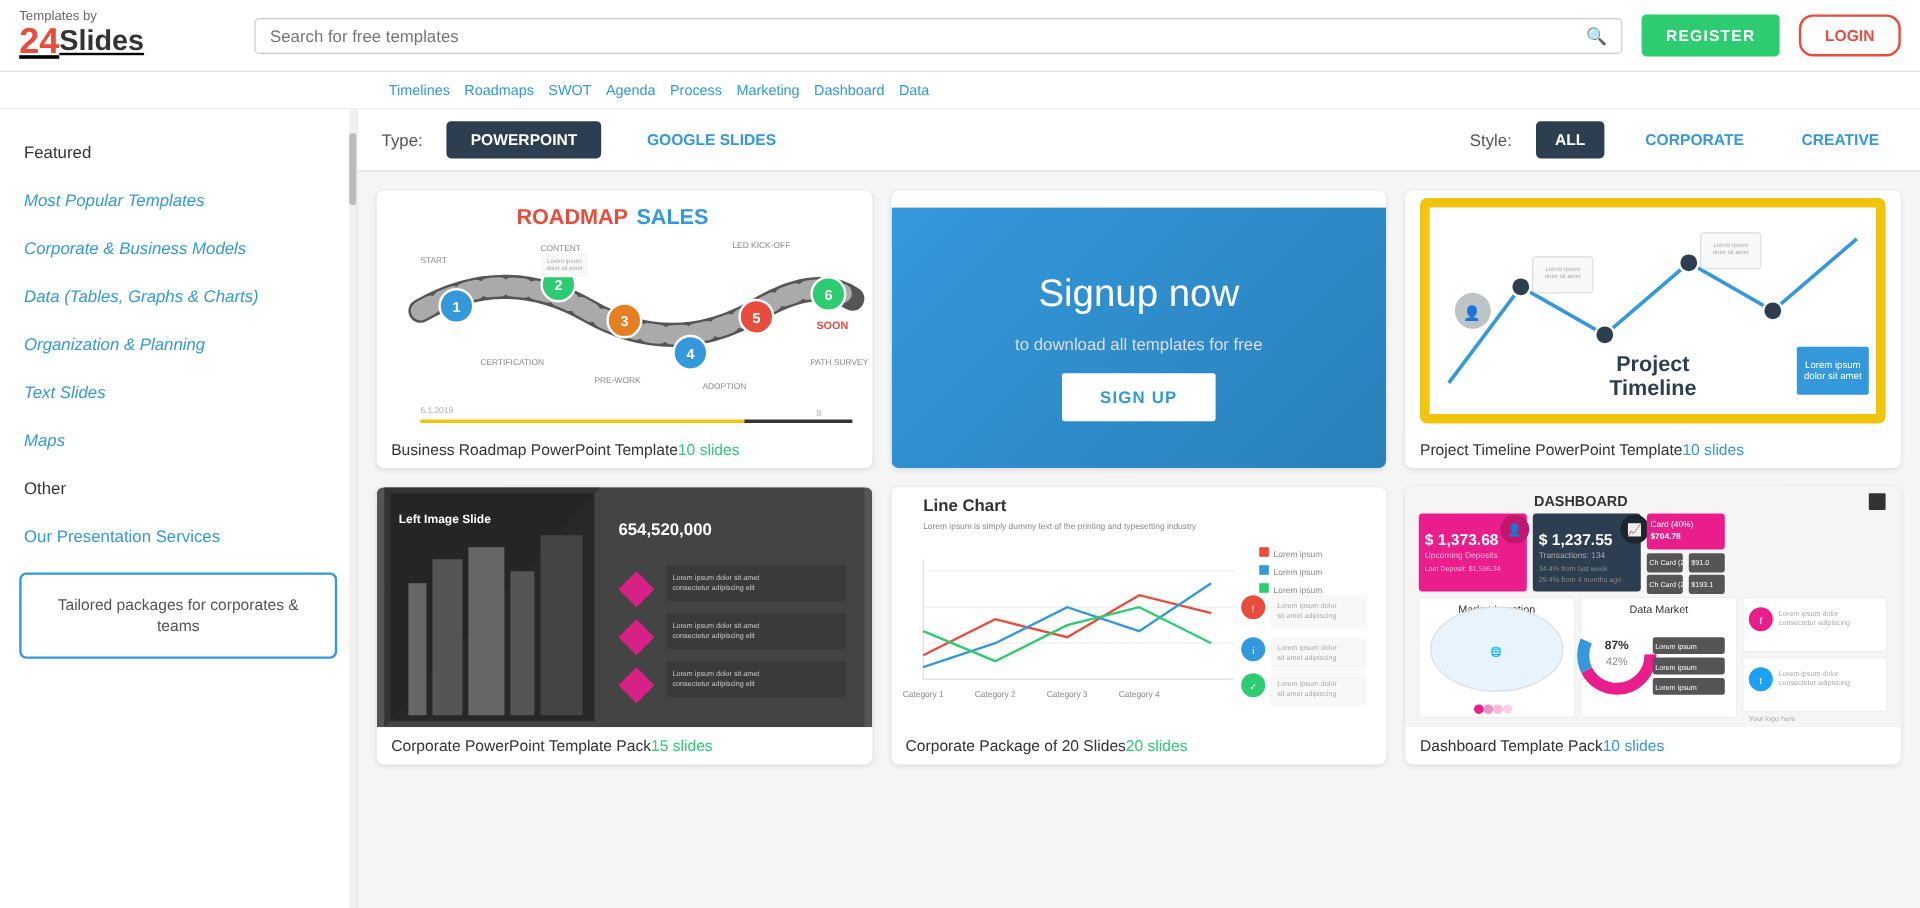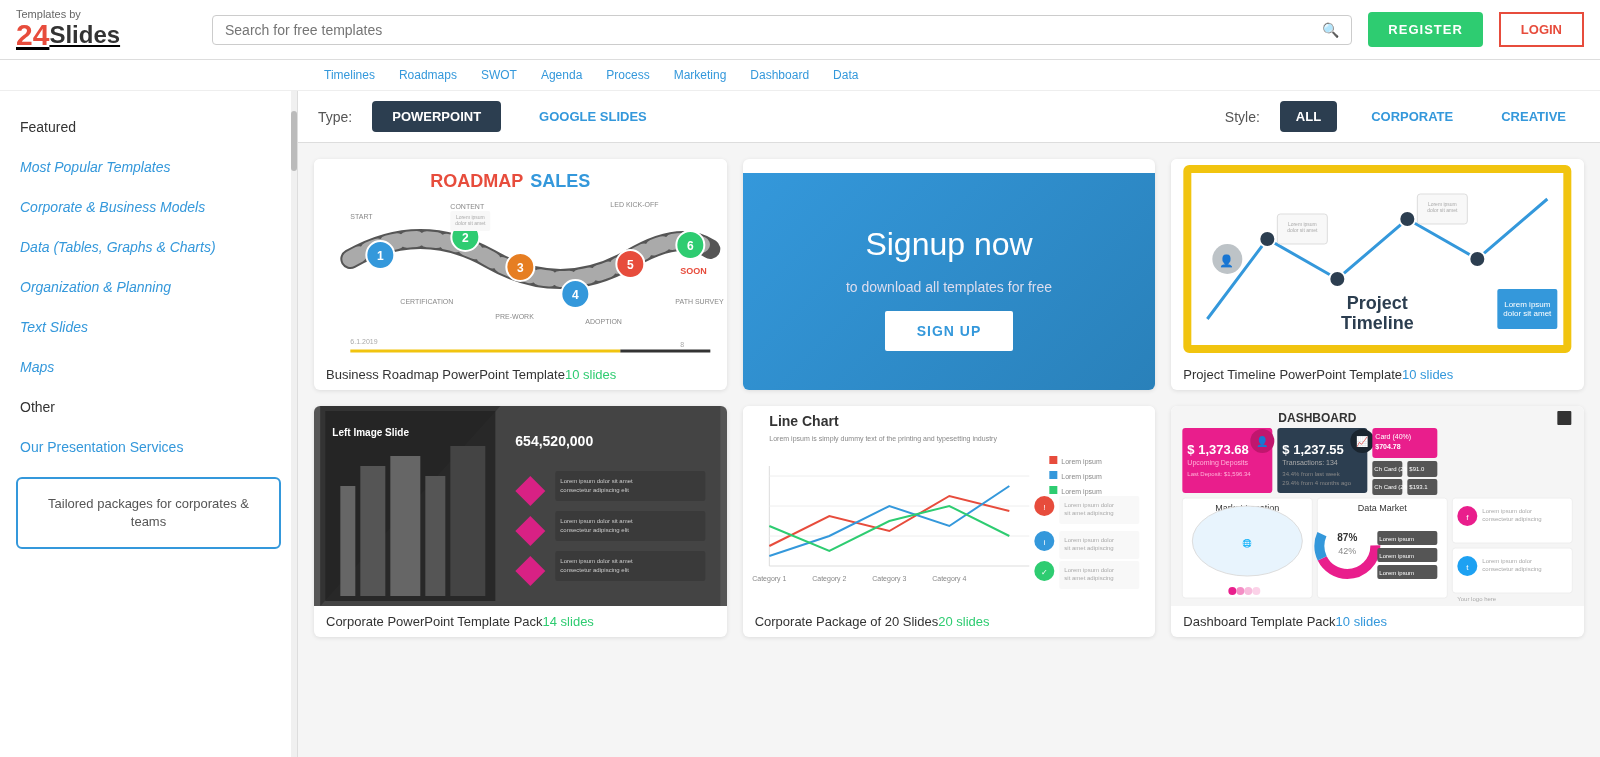--- a/index.html
+++ b/index.html
@@ -28,29 +28,29 @@
     .search-bar input {
       border: none; outline: none; flex: 1; font-size: 14px; color: #666;
     }
     .search-icon { color: #666; cursor: pointer; }
     .btn-register {
       background: #2ecc71; color: #fff; border: none; padding: 10px 20px;
       font-size: 13px; font-weight: bold; border-radius: 4px; cursor: pointer; letter-spacing: 1px;
     }
     .btn-login {
       background: #fff; color: #e74c3c; border: 2px solid #e74c3c; padding: 8px 20px;
-      font-size: 13px; font-weight: bold; border-radius: 0; cursor: pointer;
+      font-size: 13px; font-weight: bold; border-radius: 12px; cursor: pointer;
     }
 
     
     .tagbar {
       background: #fff;
       padding: 6px 16px 6px 320px;
       border-bottom: 1px solid #eee;
-      display: flex; gap: 16px; flex-wrap: wrap;
+      display: flex; gap: 4px; flex-wrap: wrap;
     }
     .tag {
       color: #3498db; font-size: 12px; cursor: pointer; padding: 2px 4px; border-radius: 3px;
     }
 
     
     .main-layout {
       display: flex;
       height: calc(757px - 90px);
       overflow: hidden;
@@ -366,21 +366,21 @@
             <rect x="235" y="105" width="150" height="30" fill="#3a3a3a" rx="2"></rect>
             <text x="240" y="117" font-size="6" fill="#ccc">Lorem ipsum dolor sit amet</text>
             <text x="240" y="126" font-size="6" fill="#ccc">consectetur adipiscing elit</text>
             <rect x="235" y="145" width="150" height="30" fill="#3a3a3a" rx="2"></rect>
             <text x="240" y="157" font-size="6" fill="#ccc">Lorem ipsum dolor sit amet</text>
             <text x="240" y="166" font-size="6" fill="#ccc">consectetur adipiscing elit</text>
           </svg>
         </div>
         <div class="card-footer">
           <span class="card-title">Corporate PowerPoint Template Pack</span>
-          <span class="card-slides" style="color:#2ecc71;">14 slides</span>
+          <span class="card-slides" style="color:#2ecc71;">15 slides</span>
         </div>
       </div>
 
       <div class="card">
         <div class="card-img">
           <svg viewBox="0 0 400 200" xmlns="http://www.w3.org/2000/svg" style="background:#fff;">
             <text x="20" y="20" font-size="14" fill="#333" font-weight="bold">Line Chart</text>
             <text x="20" y="35" font-size="7" fill="#888">Lorem ipsum is simply dummy text of the printing and typesetting industry</text>
 
             <line x1="20" y1="160" x2="280" y2="160" stroke="#ddd" stroke-width="1"></line>

